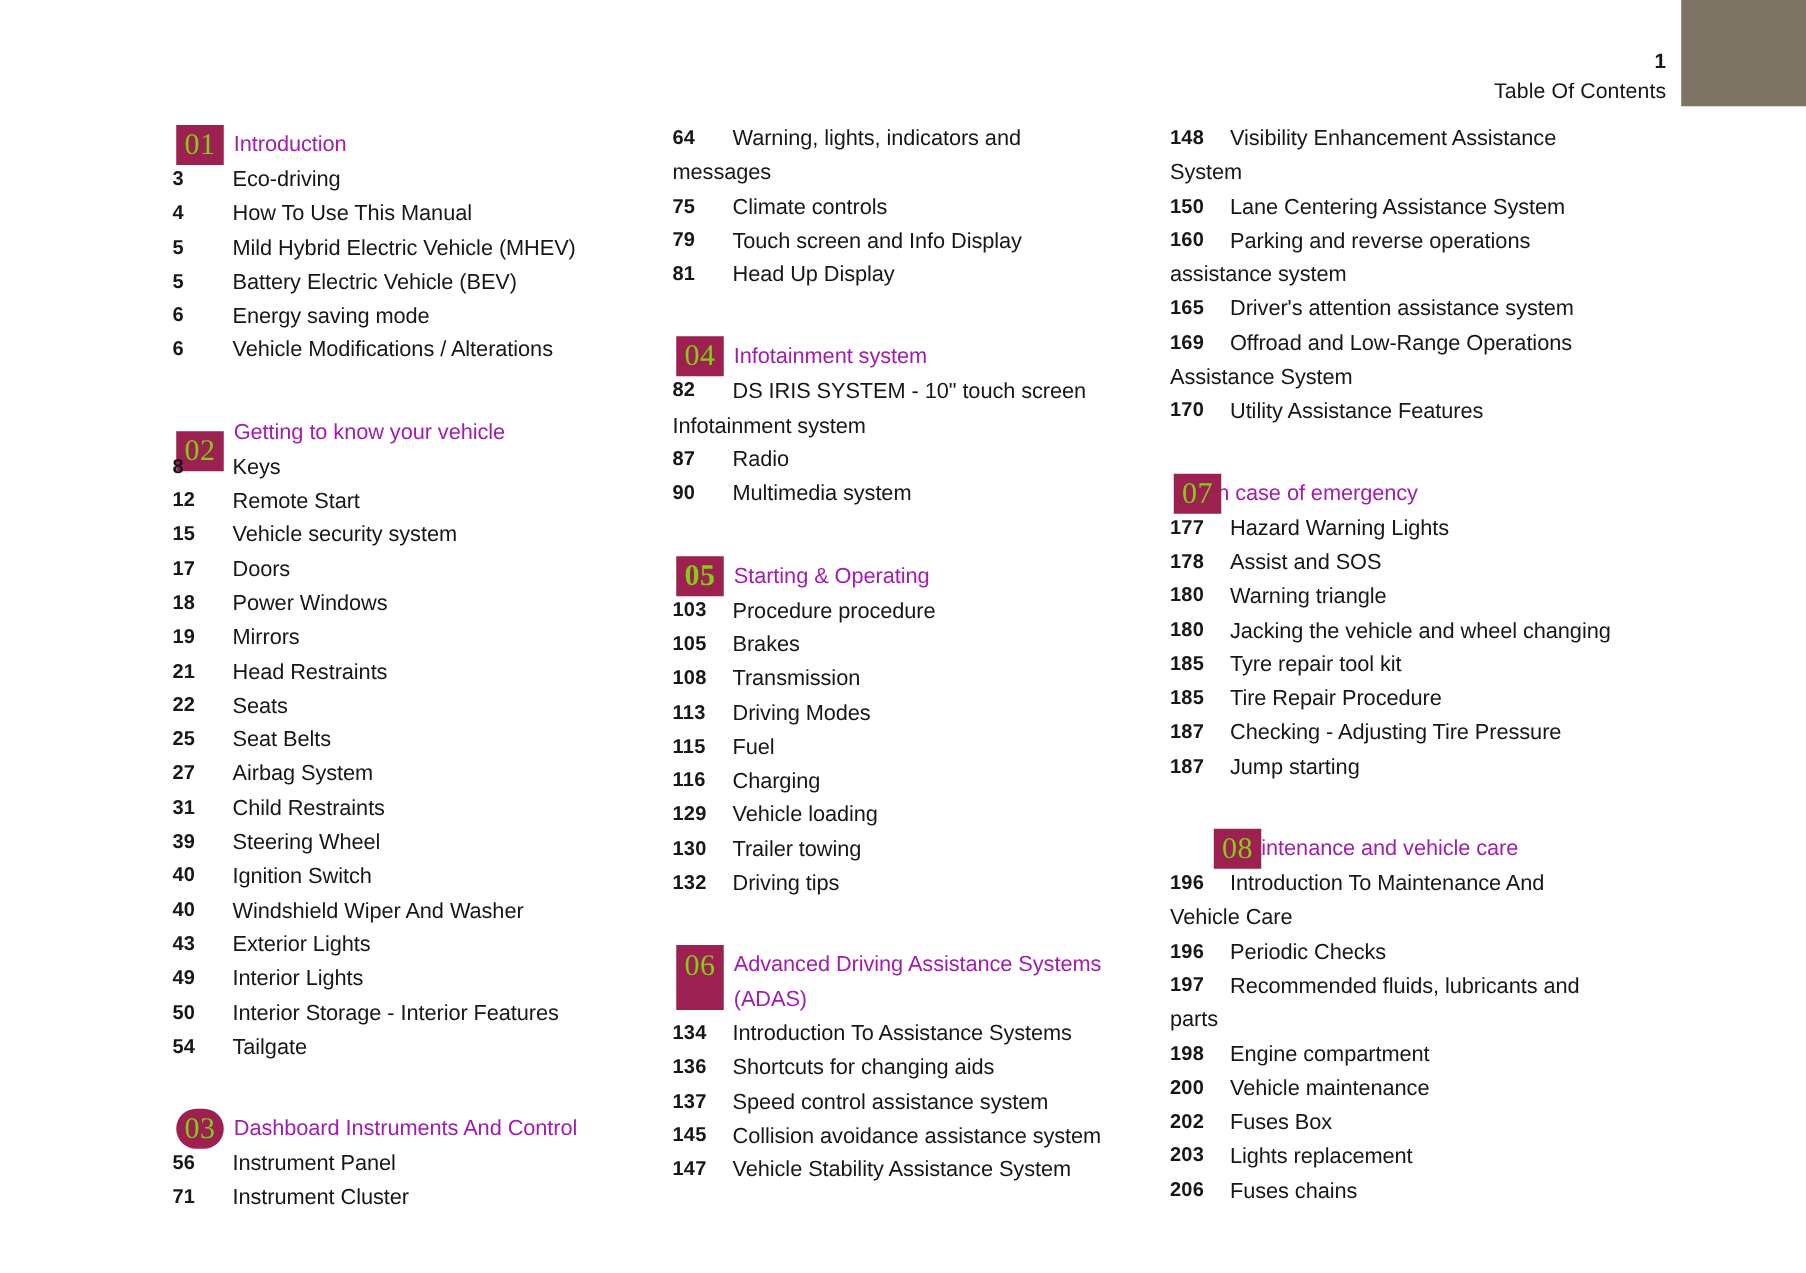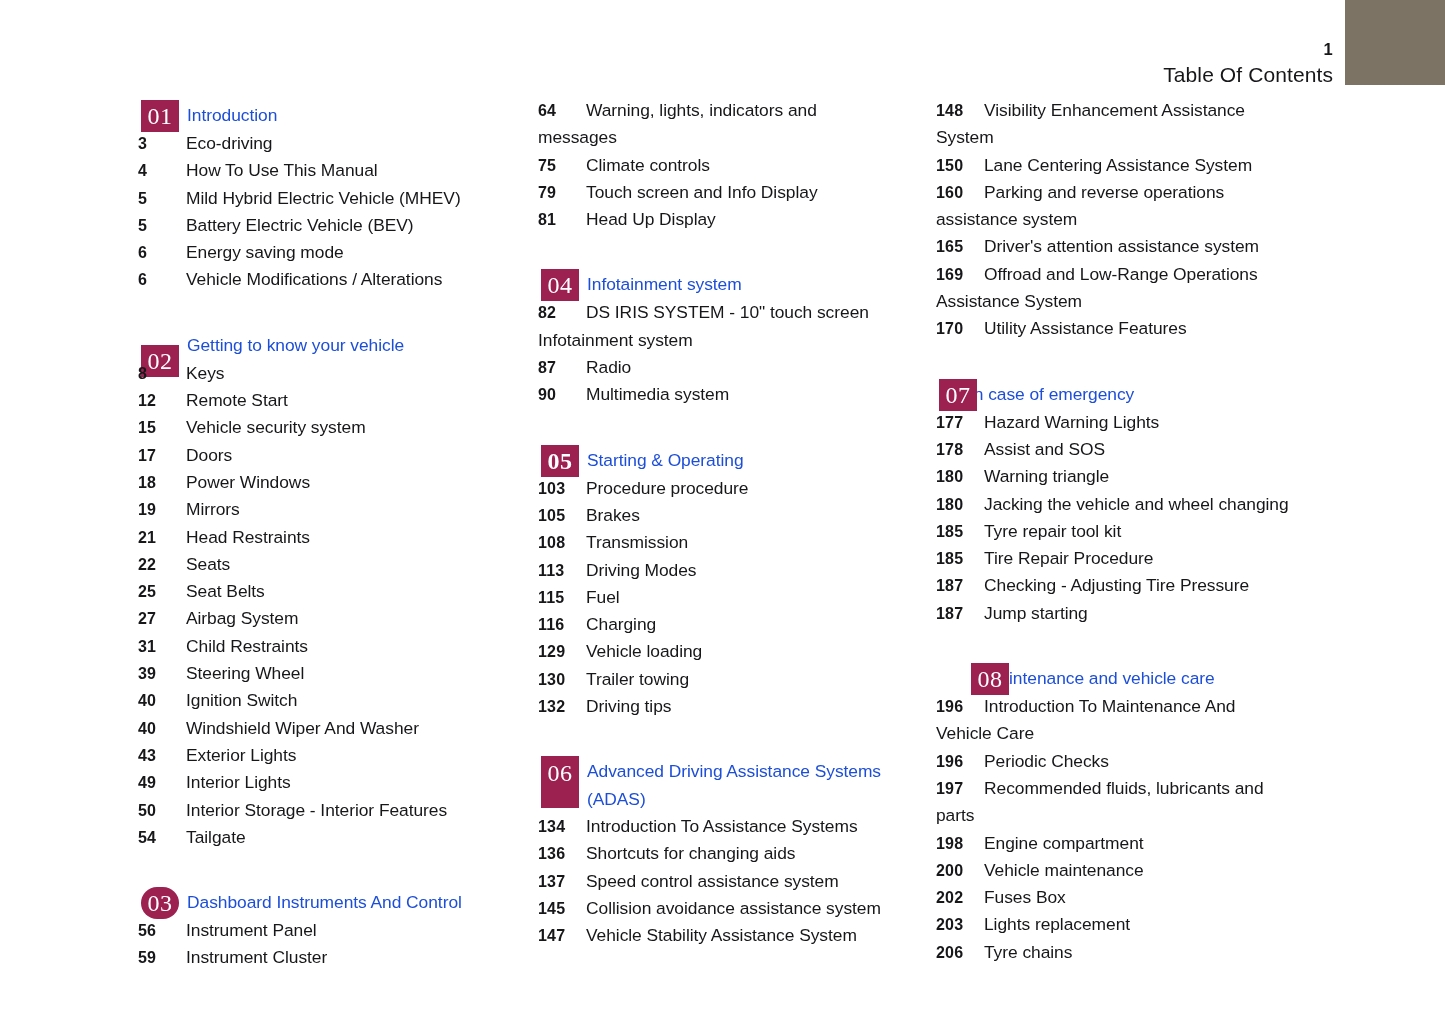--- a/index.html
+++ b/index.html
@@ -41,21 +41,21 @@
     text-align: right;
     line-height: 1.38;
   }
   .header-page-number {
     font-size: 16.5px;
     font-weight: bold;
     letter-spacing: 0.2px;
     display: block;
   }
   .header-title {
-    font-size: 21px;
+    font-size: 17px;
     font-weight: normal;
     letter-spacing: 0.1px;
     display: block;
   }
 
   
   .toc-columns {
     position: absolute;
     top: 97px;
     left: 0;
@@ -81,21 +81,21 @@
     position: relative;
     min-height: 33px;
   }
   .section-badge {
     position: absolute;
     left: 3px;
     top: 3px;
     width: 38px;
     min-height: 32px;
     background: #9c2050;
-    color: #ffffff;
+    color: #84cc16;
     font-family: "Liberation Serif", serif;
     font-size: 24px;
     font-weight: normal;
     line-height: 32px;
     text-align: center;
     letter-spacing: 0.5px;
     box-sizing: border-box;
   }
   .section-badge.tall {
     min-height: 52px;
@@ -103,21 +103,21 @@
     padding-top: 2px;
   }
   .section-title {
     margin-left: 48px;
     font-size: 17.4px;
     font-weight: normal;
     line-height: 27.3px;
     letter-spacing: -0.05px;
     padding-top: 5px;
     padding-left: 1px;
-    color: #1d4ed8;
+    color: #a21caf;
   }
 
   
   .toc-entry {
     position: relative;
     min-height: 27.3px;
   }
   .entry-page {
     position: absolute;
     left: 0;
@@ -187,21 +187,21 @@
         <div class="toc-entry"><span class="entry-page">49</span><span class="entry-label">Interior Lights</span></div>
         <div class="toc-entry"><span class="entry-page">50</span><span class="entry-label">Interior Storage - Interior Features</span></div>
         <div class="toc-entry"><span class="entry-page">54</span><span class="entry-label">Tailgate</span></div>
       </div>
       <div class="toc-section spaced">
         <div class="section-head">
           <div class="section-badge" style="background: rgb(156, 32, 80); border-radius: 16px;">03</div>
           <div class="section-title" style="white-space: pre-line;">Dashboard Instruments And Control</div>
         </div>
         <div class="toc-entry"><span class="entry-page">56</span><span class="entry-label">Instrument Panel</span></div>
-        <div class="toc-entry"><span class="entry-page">59</span><span class="entry-label">Instrument Cluster</span></div>
+        <div class="toc-entry"><span class="entry-page">71</span><span class="entry-label">Instrument Cluster</span></div>
       </div>
     </div>
   <div class="toc-column" id="col-2">
       <div class="toc-section">
         <div class="toc-entry"><span class="entry-page">64</span><span class="entry-label">Warning, lights, indicators and
 messages</span></div>
         <div class="toc-entry"><span class="entry-page">75</span><span class="entry-label">Climate controls</span></div>
         <div class="toc-entry"><span class="entry-page">79</span><span class="entry-label">Touch screen and Info Display</span></div>
         <div class="toc-entry"><span class="entry-page">81</span><span class="entry-label">Head Up Display</span></div>
       </div>
@@ -276,16 +276,16 @@
         </div>
         <div class="toc-entry"><span class="entry-page">196</span><span class="entry-label">Introduction To Maintenance And
 Vehicle Care</span></div>
         <div class="toc-entry"><span class="entry-page">196</span><span class="entry-label">Periodic Checks</span></div>
         <div class="toc-entry"><span class="entry-page">197</span><span class="entry-label">Recommended fluids, lubricants and
 parts</span></div>
         <div class="toc-entry"><span class="entry-page">198</span><span class="entry-label">Engine compartment</span></div>
         <div class="toc-entry"><span class="entry-page">200</span><span class="entry-label">Vehicle maintenance</span></div>
         <div class="toc-entry"><span class="entry-page">202</span><span class="entry-label">Fuses Box</span></div>
         <div class="toc-entry"><span class="entry-page">203</span><span class="entry-label">Lights replacement</span></div>
-        <div class="toc-entry"><span class="entry-page">206</span><span class="entry-label">Tyre chains</span></div>
+        <div class="toc-entry"><span class="entry-page">206</span><span class="entry-label">Fuses chains</span></div>
       </div>
     </div>
 </div>
 
 </body></html>

